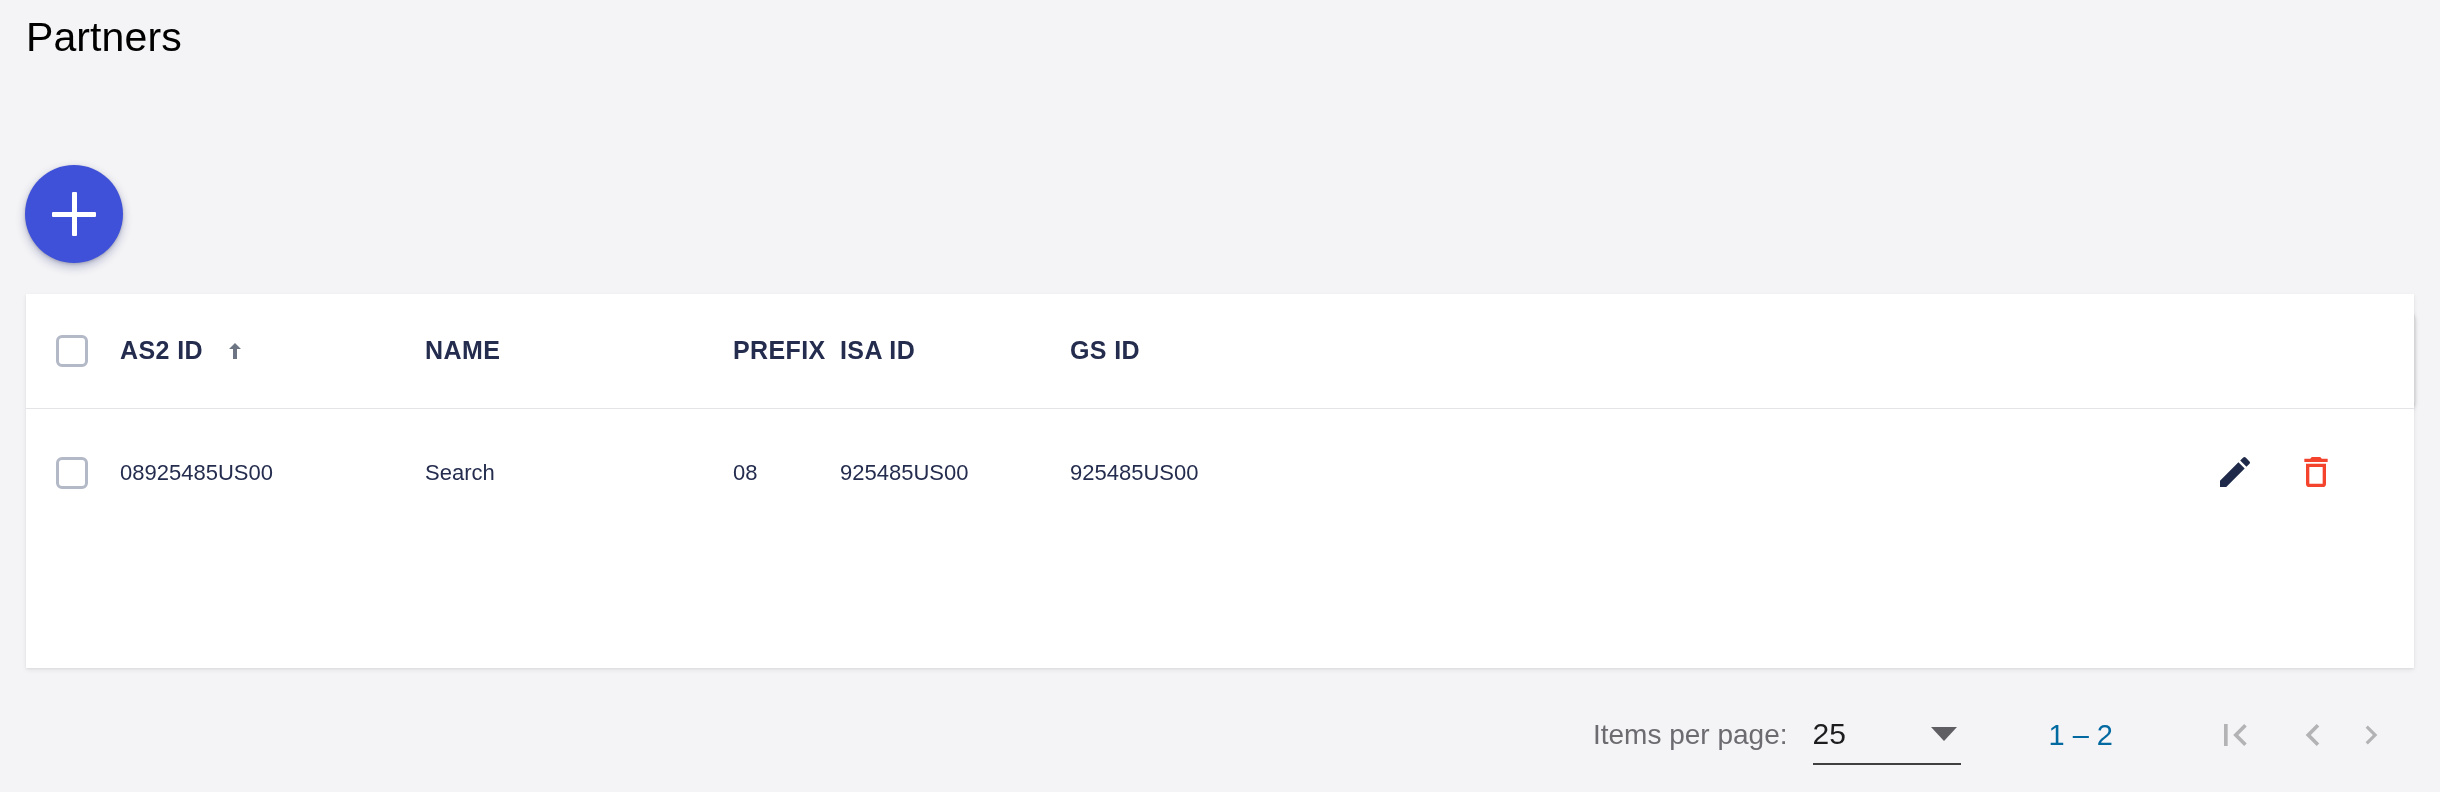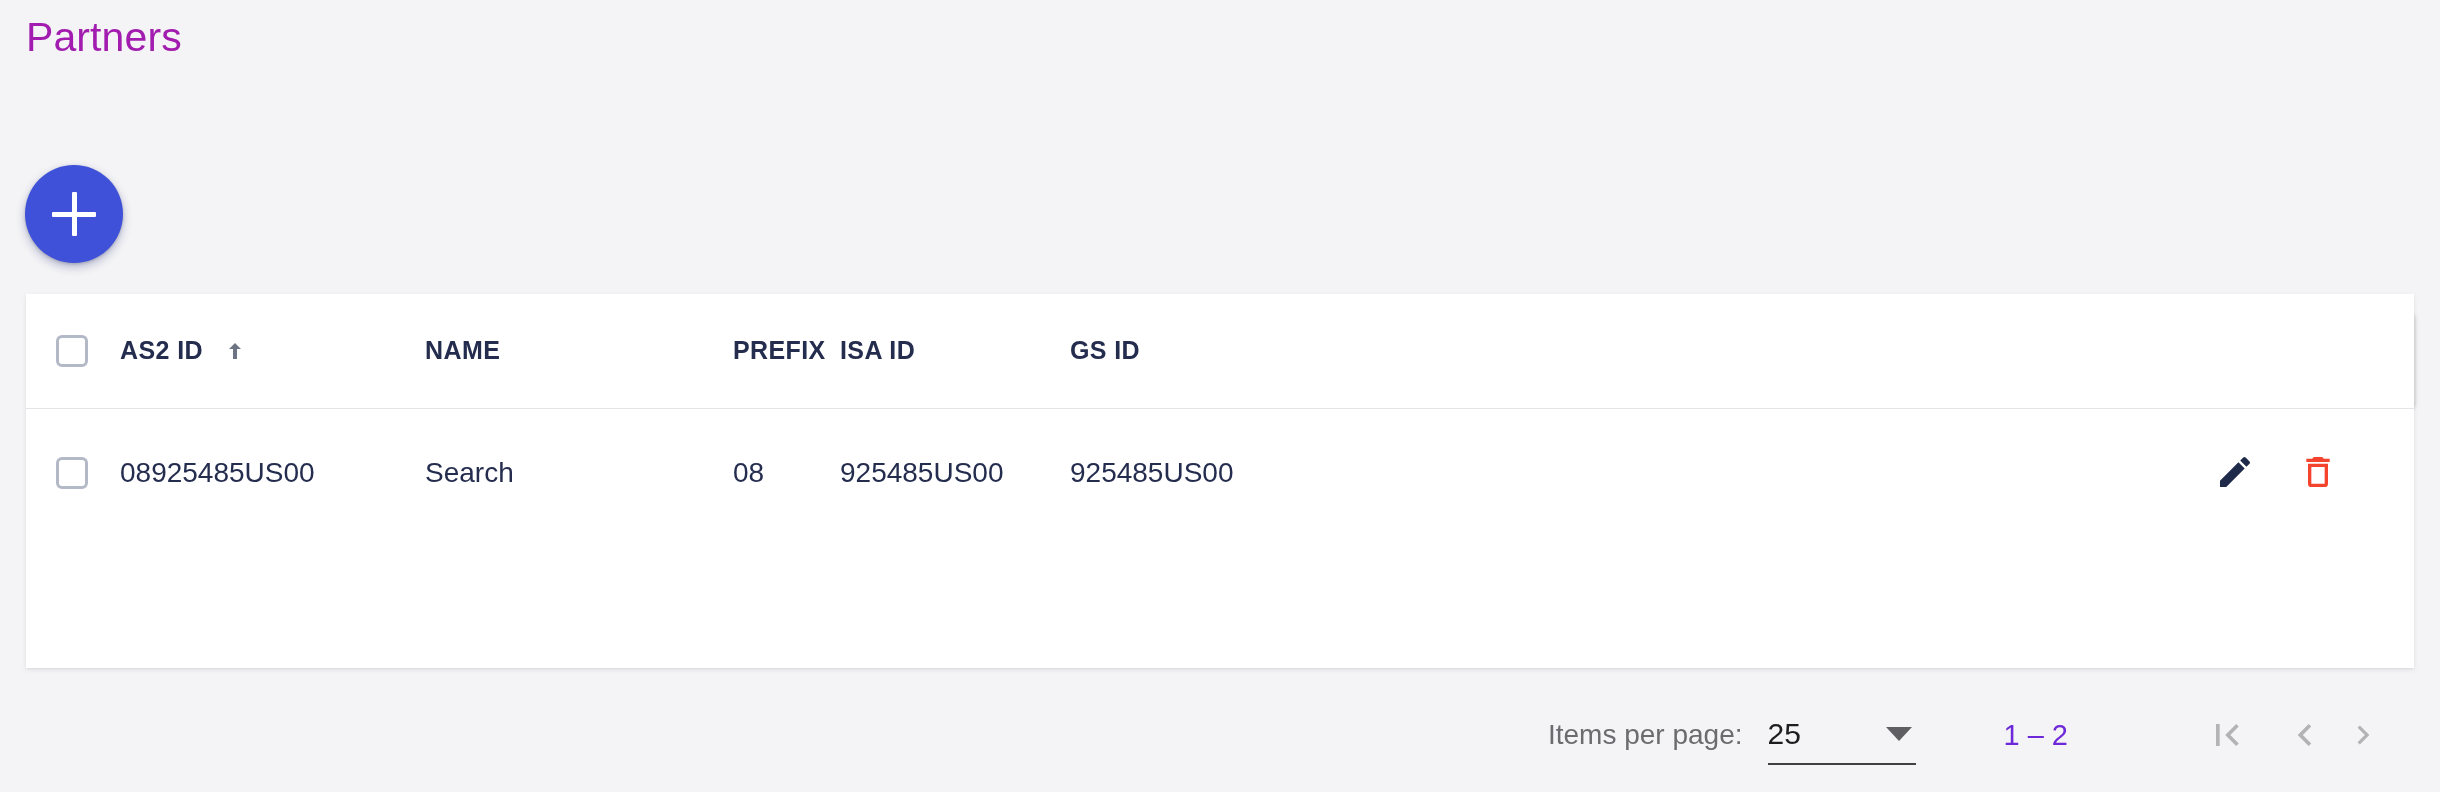--- a/index.html
+++ b/index.html
@@ -12,21 +12,21 @@
   }
   .page { position: relative; width: 2440px; height: 792px; background: #f4f4f6; }
 
   
   .page-title {
     position: absolute;
     left: 26px;
     top: 14px;
     font-size: 41px;
     font-weight: 400;
-    color: #a21caf;
+    color: #000000;
     letter-spacing: 0.1px;
   }
 
   
   .toolbar {
     position: absolute;
     left: 0;
     top: 155px;
     width: 2440px;
     height: 110px;
@@ -137,21 +137,21 @@
     font-size: 25px;
     font-weight: bold;
     color: #252d4f;
     letter-spacing: 0.4px;
     border-bottom: 1px solid #e4e4e8;
     padding: 0;
   }
   tbody td {
     height: 130px;
     vertical-align: middle;
-    font-size: 28px;
+    font-size: 22px;
     color: #252d4f;
     border-bottom: 1px solid #e9e9ed;
     padding: 0;
   }
   tbody tr:last-child td { border-bottom: none; }
 
   col.c-check { width: 94px; }
   col.c-as2   { width: 305px; }
   col.c-name  { width: 308px; }
   col.c-prefix{ width: 107px; }
@@ -177,21 +177,21 @@
     border: none;
     cursor: pointer;
     padding: 0;
     margin-left: 35px;
     vertical-align: middle;
   }
 
   
   .paginator {
     position: absolute;
-    left: 8px;
+    left: 16px;
     top: 690px;
     width: 2414px;
     height: 90px;
     display: flex;
     align-items: center;
     justify-content: flex-end;
     gap: 0;
   }
   .ipp-label {
     font-size: 28px;
@@ -212,22 +212,22 @@
   .ipp-value { font-size: 30px; color: #1d1d20; }
   .caret {
     width: 0; height: 0;
     border-left: 13px solid transparent;
     border-right: 13px solid transparent;
     border-top: 14px solid #5f5f63;
     margin-right: 4px;
   }
   .range-label {
     font-size: 29px;
-    color: #6d28d9;
-    margin-right: 120px;
+    color: #0369a1;
+    margin-right: 83px;
     white-space: nowrap;
   }
   .nav-btn {
     background: transparent;
     border: none;
     cursor: pointer;
     padding: 0;
     width: 78px;
     height: 78px;
     display: inline-flex;

